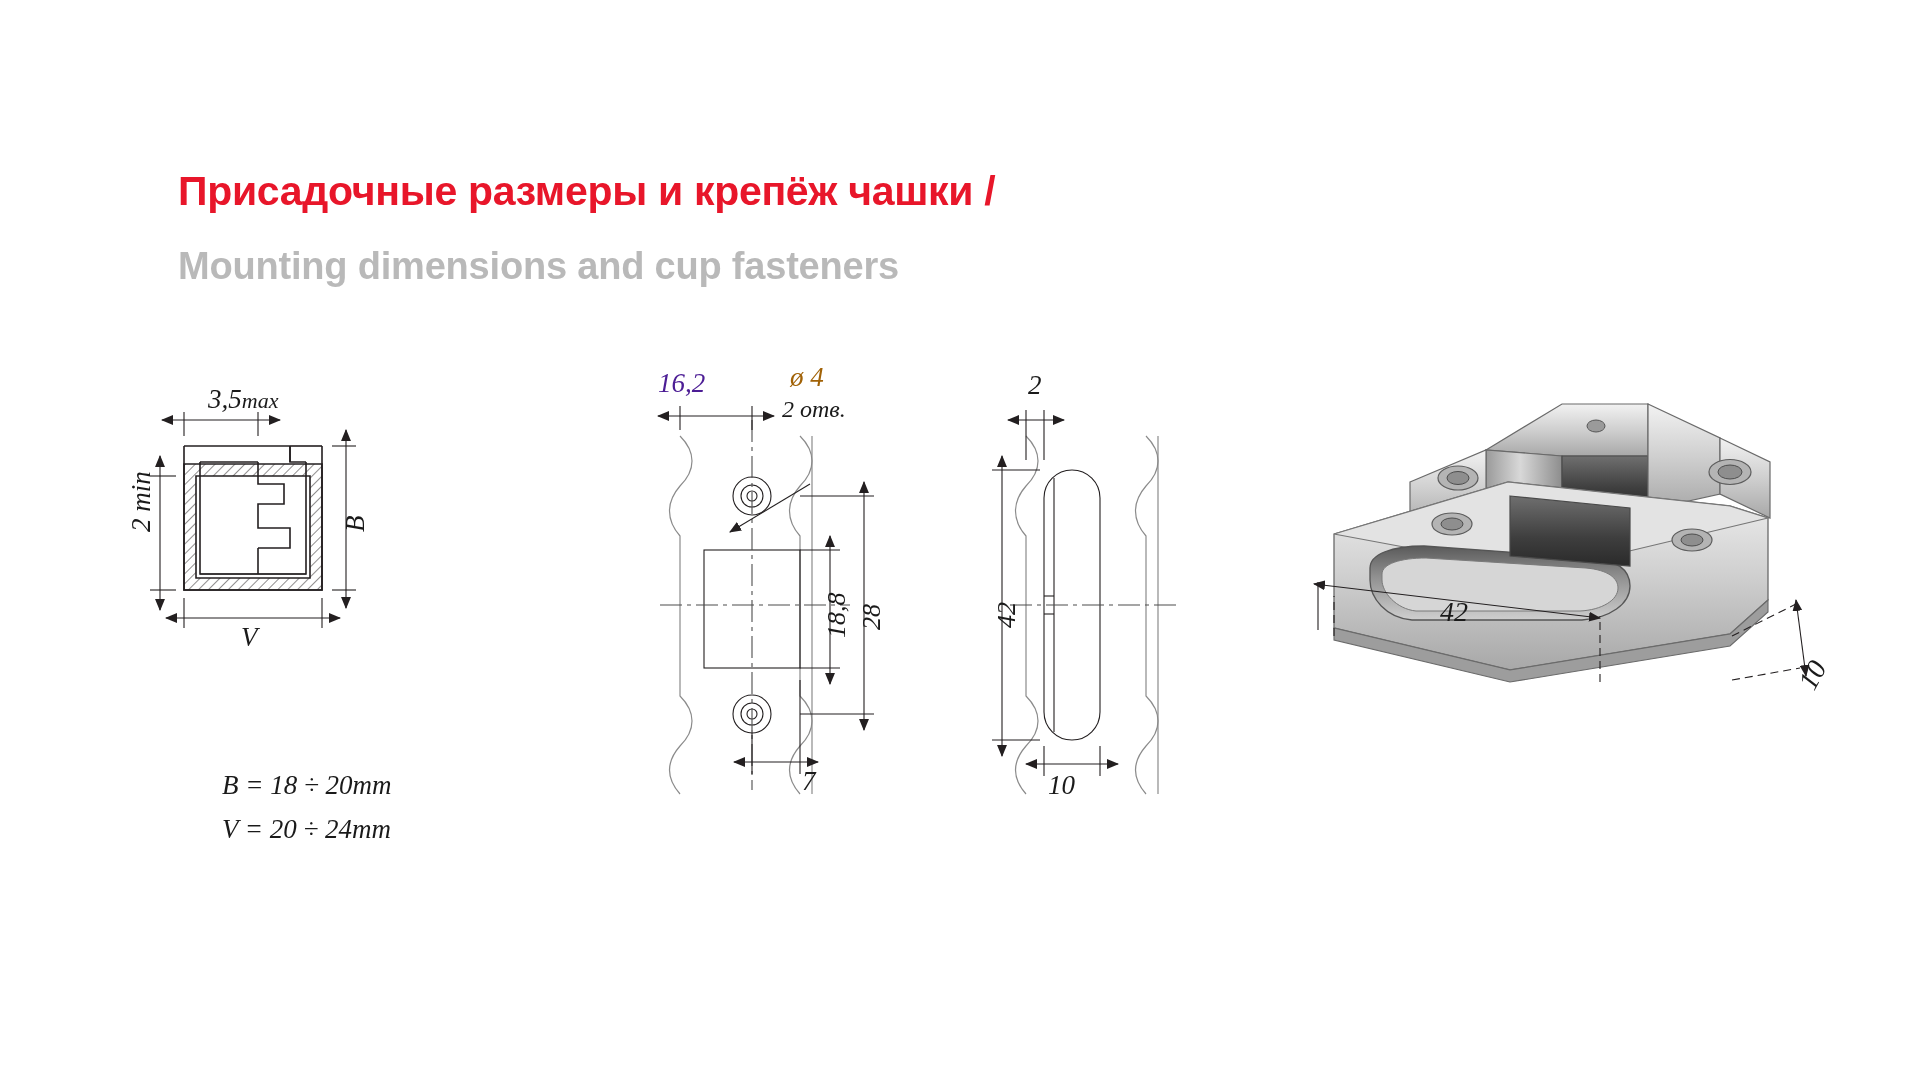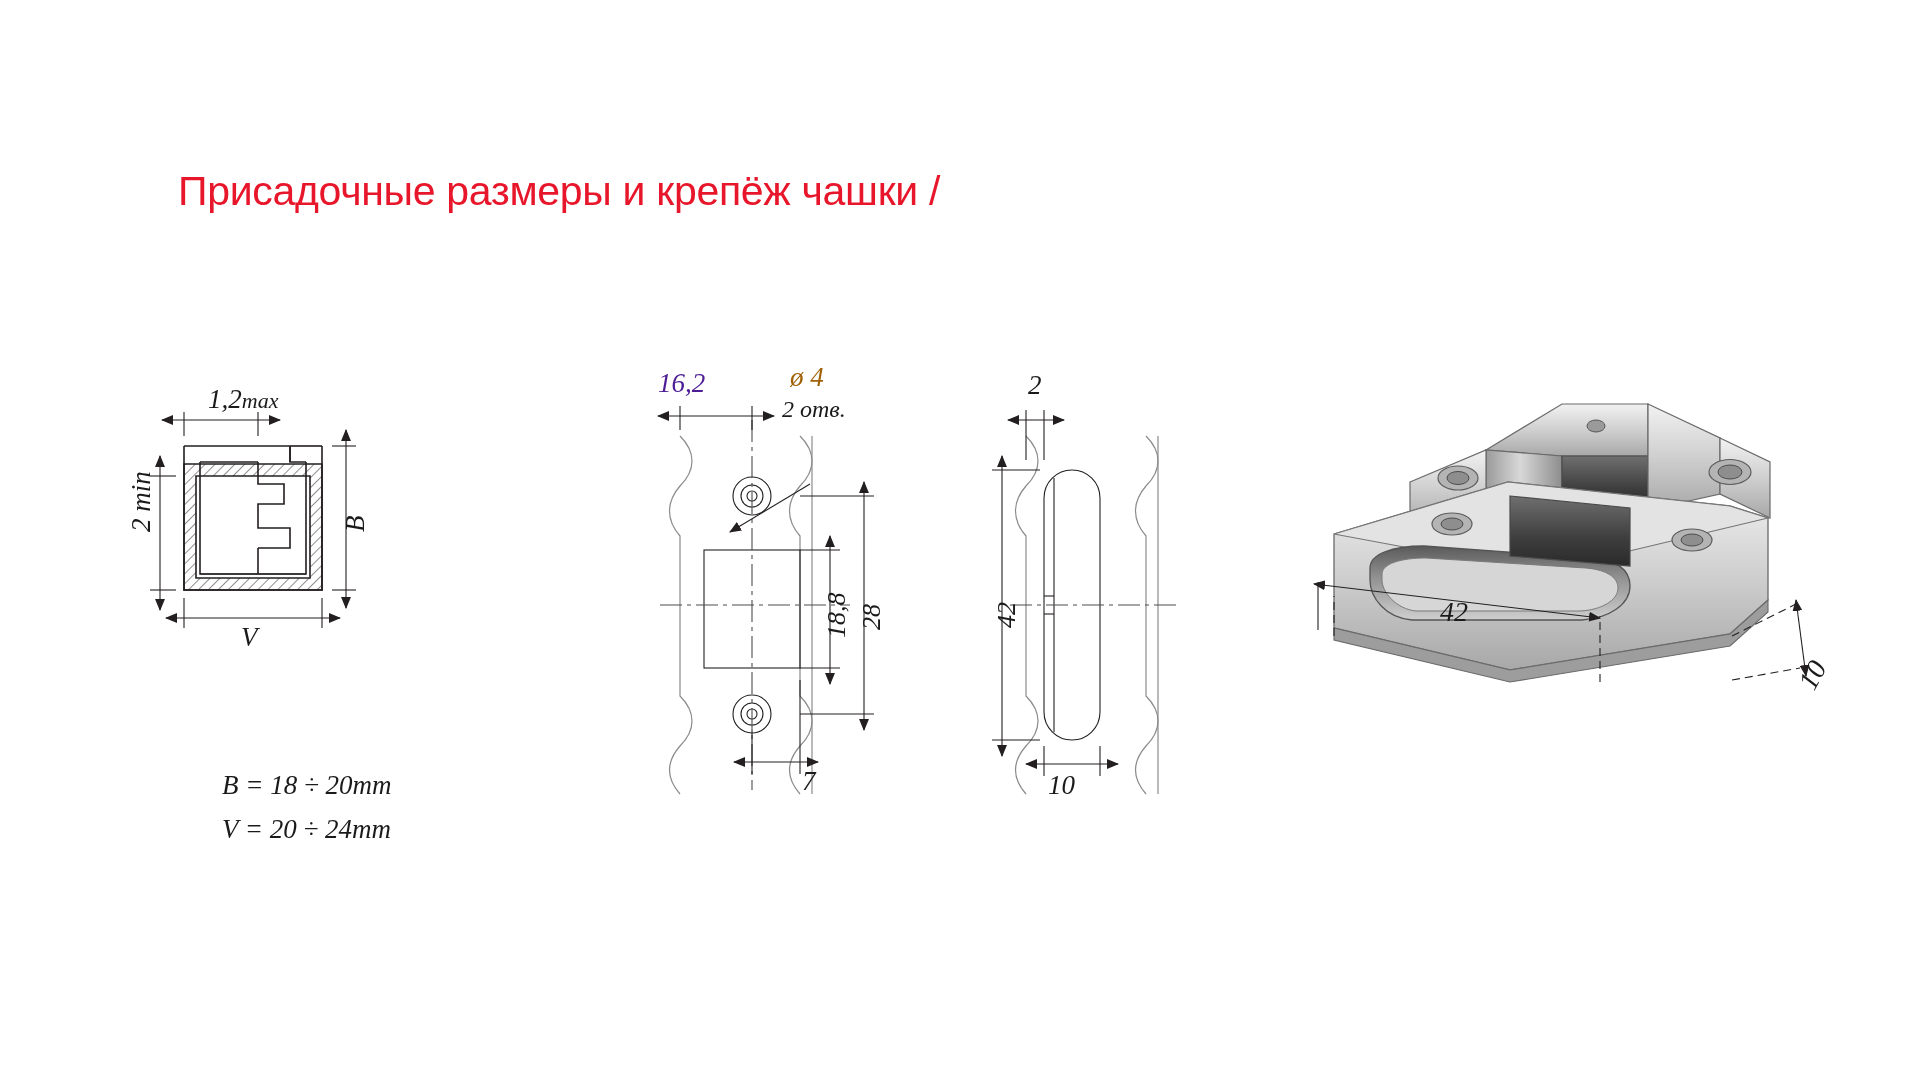--- a/index.html
+++ b/index.html
@@ -17,21 +17,21 @@
   .page {
     position: absolute;
     inset: 0;
   }
   .title-ru {
     position: absolute;
     left: 178px;
     top: 168px;
     font-family: "Liberation Sans", sans-serif;
     font-size: 41px;
-    font-weight: normal;
+    font-weight: bold;
     color: #e8162a;
     letter-spacing: -0.3px;
     white-space: nowrap;
   }
   .title-en {
     position: absolute;
     left: 178px;
     top: 245px;
     font-family: "Liberation Sans", sans-serif;
     font-size: 38px;
@@ -63,20 +63,21 @@
     stroke-dasharray: 22 5 4 5;
   }
   .hatch-fill { fill: url(#hatchPat); stroke: #231f20; stroke-width: 1.6; }
 </style>
 </head>
 <body>
 
 <div class="page">
 
   <div class="title-ru">Присадочные размеры и крепёж чашки /</div>
+  <div class="title-en">Mounting dimensions and cup fasteners</div>
 
   <div class="fig" style="left:140px; top:400px; width:360px; height:290px;">
     <svg width="360" height="290" viewBox="0 0 360 290">
       <defs>
         <pattern id="hatchPat" width="7" height="7" patternTransform="rotate(45)" patternUnits="userSpaceOnUse">
           <line x1="0" y1="0" x2="0" y2="7" stroke="#231f20" stroke-width="1"></line>
         </pattern>
         <marker id="arrR" markerWidth="11" markerHeight="9" refX="10" refY="4.5" orient="auto">
           <path d="M0,0 L11,4.5 L0,9 z" fill="#231f20"></path>
         </marker>
@@ -133,21 +134,21 @@
       </g>
 
       <g>
         <path class="ln-dim" d="M 44,198 L 44,228"></path>
         <path class="ln-dim" d="M 182,198 L 182,228"></path>
         <path class="ln-dim" d="M 26,218 L 200,218" marker-start="url(#arrL)" marker-end="url(#arrR)"></path>
       </g>
     </svg>
 
     <div style="position:absolute; left:68px; top:-16px; font-family:'Liberation Serif',serif; font-style:italic; font-size:27px; color:#1a1a1a; white-space:nowrap;">
-      <span>1,2</span><span style="font-size:22px;margin-top:32px;">max</span>
+      <span>3,5</span><span style="font-size:22px;margin-top:32px;">max</span>
     </div>
 
     <div style="position:absolute; left:-14px; top:132px; transform:rotate(-90deg); transform-origin:left top; font-family:'Liberation Serif',serif; font-style:italic; font-size:27px; color:#1a1a1a; white-space:nowrap;">2 min</div>
 
     <div style="position:absolute; left:200px; top:132px; transform:rotate(-90deg); transform-origin:left top; font-family:'Liberation Serif',serif; font-style:italic; font-size:27px; color:#1a1a1a; white-space:nowrap;">B</div>
 
     <div style="position:absolute; left:101px; top:222px; font-family:'Liberation Serif',serif; font-style:italic; font-size:27px; color:#1a1a1a;">V</div>
   </div>
 
   <div class="note" style="left:222px; top:770px;">B = 18 ÷ 20mm</div>

